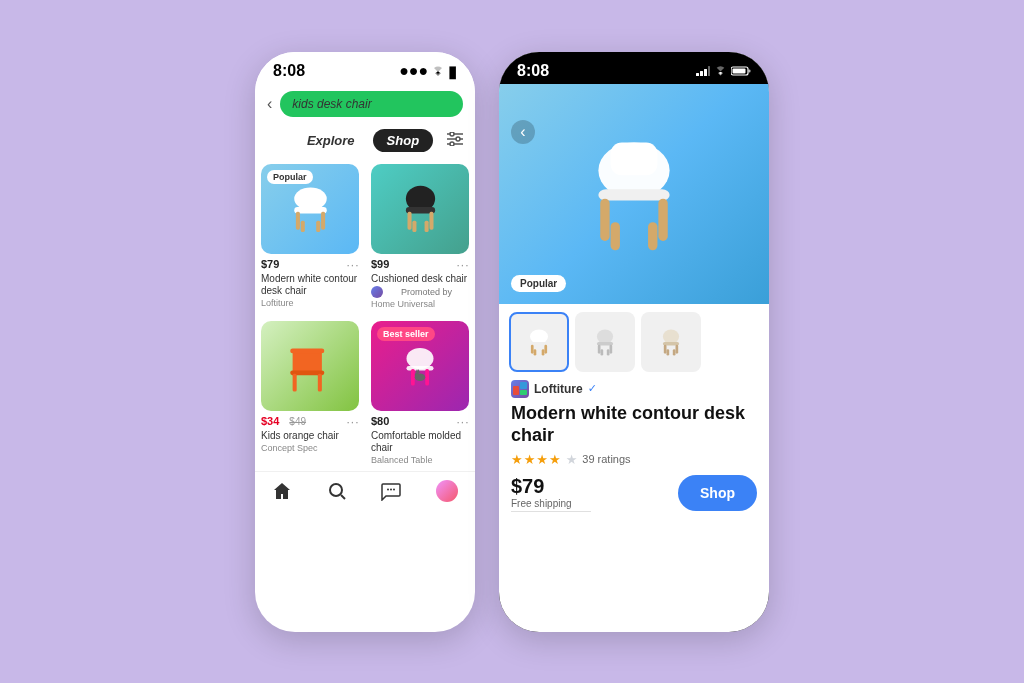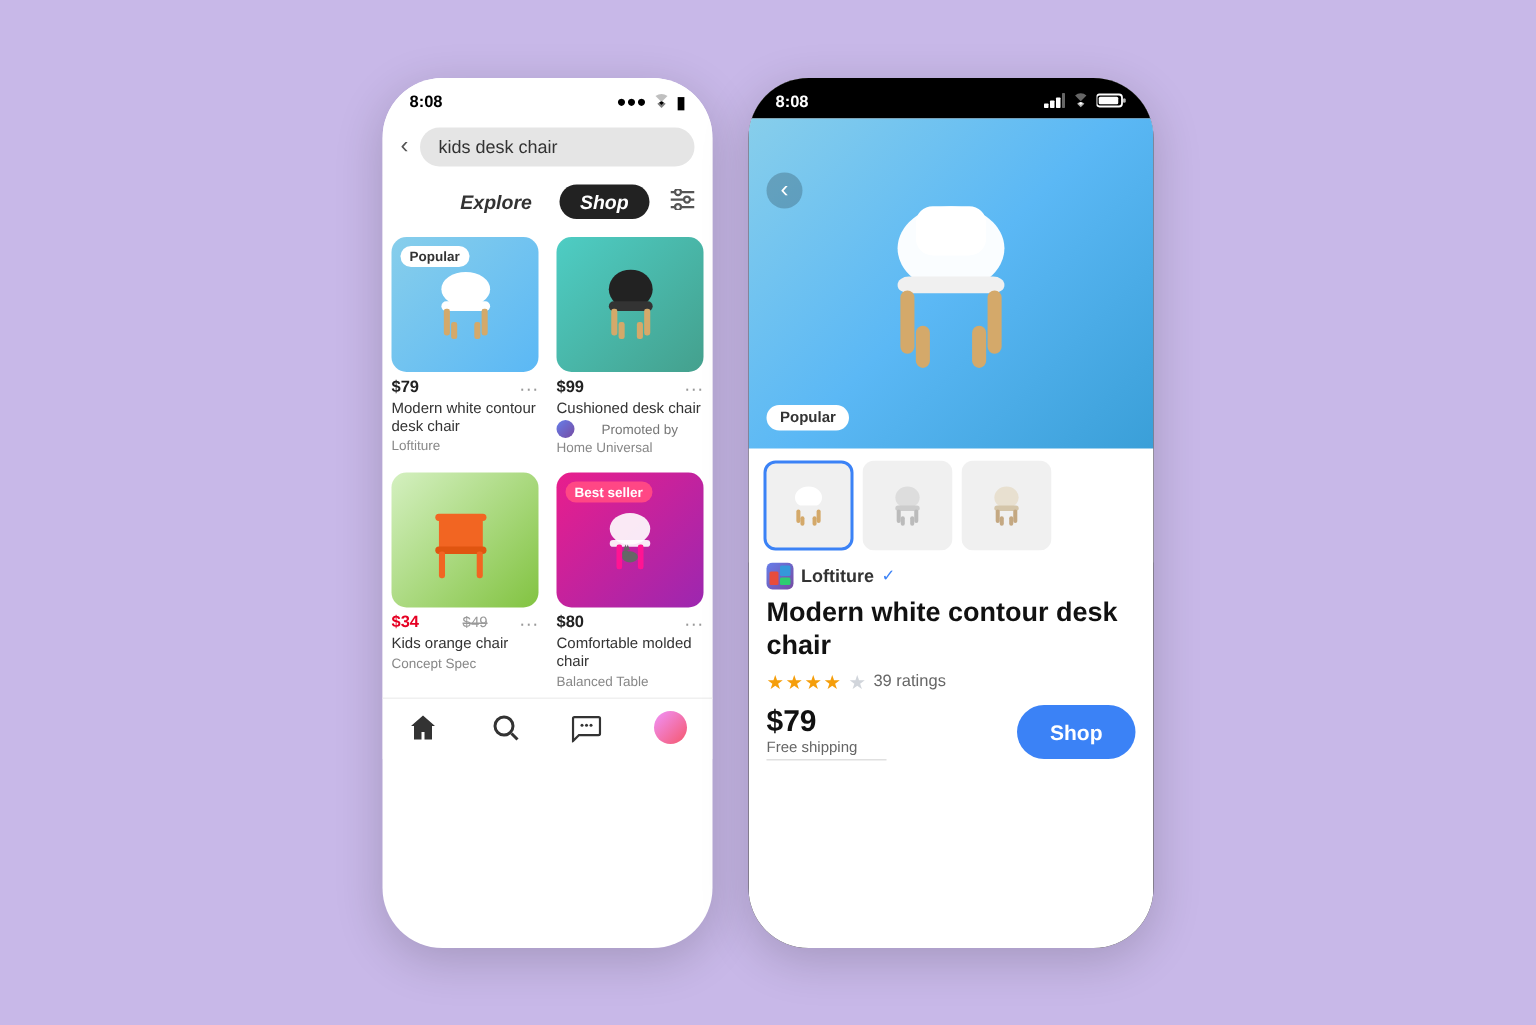--- a/index.html
+++ b/index.html
@@ -31,21 +31,21 @@
       height: 580px;
       background: #000;
     }
 
     
     .status-bar {
       display: flex;
       justify-content: space-between;
       align-items: center;
       padding: 10px 18px 4px;
-      font-size: 11px;
+      font-size: 16px;
       font-weight: 600;
     }
     .status-bar.dark {
       background: #000;
       color: #fff;
     }
     .status-bar.light {
       background: #fff;
       color: #000;
     }
@@ -63,26 +63,27 @@
       background: #fff;
       gap: 8px;
     }
     .back-btn {
       font-size: 16px;
       color: #555;
       cursor: pointer;
     }
     .search-input-box {
       flex: 1;
-      background: #e5e5e5;
+      background: #22c55e;
       border-radius: 20px;
       padding: 6px 12px;
       font-size: 12px;
       color: #333;
       border: none;
+      font-style: italic;
     }
 
     .tabs-row {
       display: flex;
       align-items: center;
       justify-content: center;
       padding: 6px 12px;
       background: #fff;
       position: relative;
       gap: 8px;
@@ -495,21 +496,21 @@
         <svg viewBox="0 0 80 80" width="65" height="65">
           <rect x="18" y="20" width="36" height="30" rx="3" fill="#f26522"></rect>
           <rect x="15" y="46" width="42" height="6" rx="3" fill="#e05510"></rect>
           <rect x="18" y="50" width="5" height="22" rx="2" fill="#f26522"></rect>
           <rect x="49" y="50" width="5" height="22" rx="2" fill="#f26522"></rect>
           <rect x="15" y="19" width="42" height="6" rx="3" fill="#f26522"></rect>
         </svg>
       </div>
       <div class="product-info">
         <div class="price-row">
-          <span style="display:flex;align-items:center;gap:19px;justify-content:space-between;">
+          <span style="display:flex;align-items:center;gap:0;justify-content:space-between;">
             <span class="price-main price-sale">$34</span>
             <span class="price-old">$49</span>
           </span>
           <span class="more-dots">···</span>
         </div>
         <div class="product-name">Kids orange chair</div>
         <div class="product-store">Concept Spec</div>
       </div>
     </div>
 

